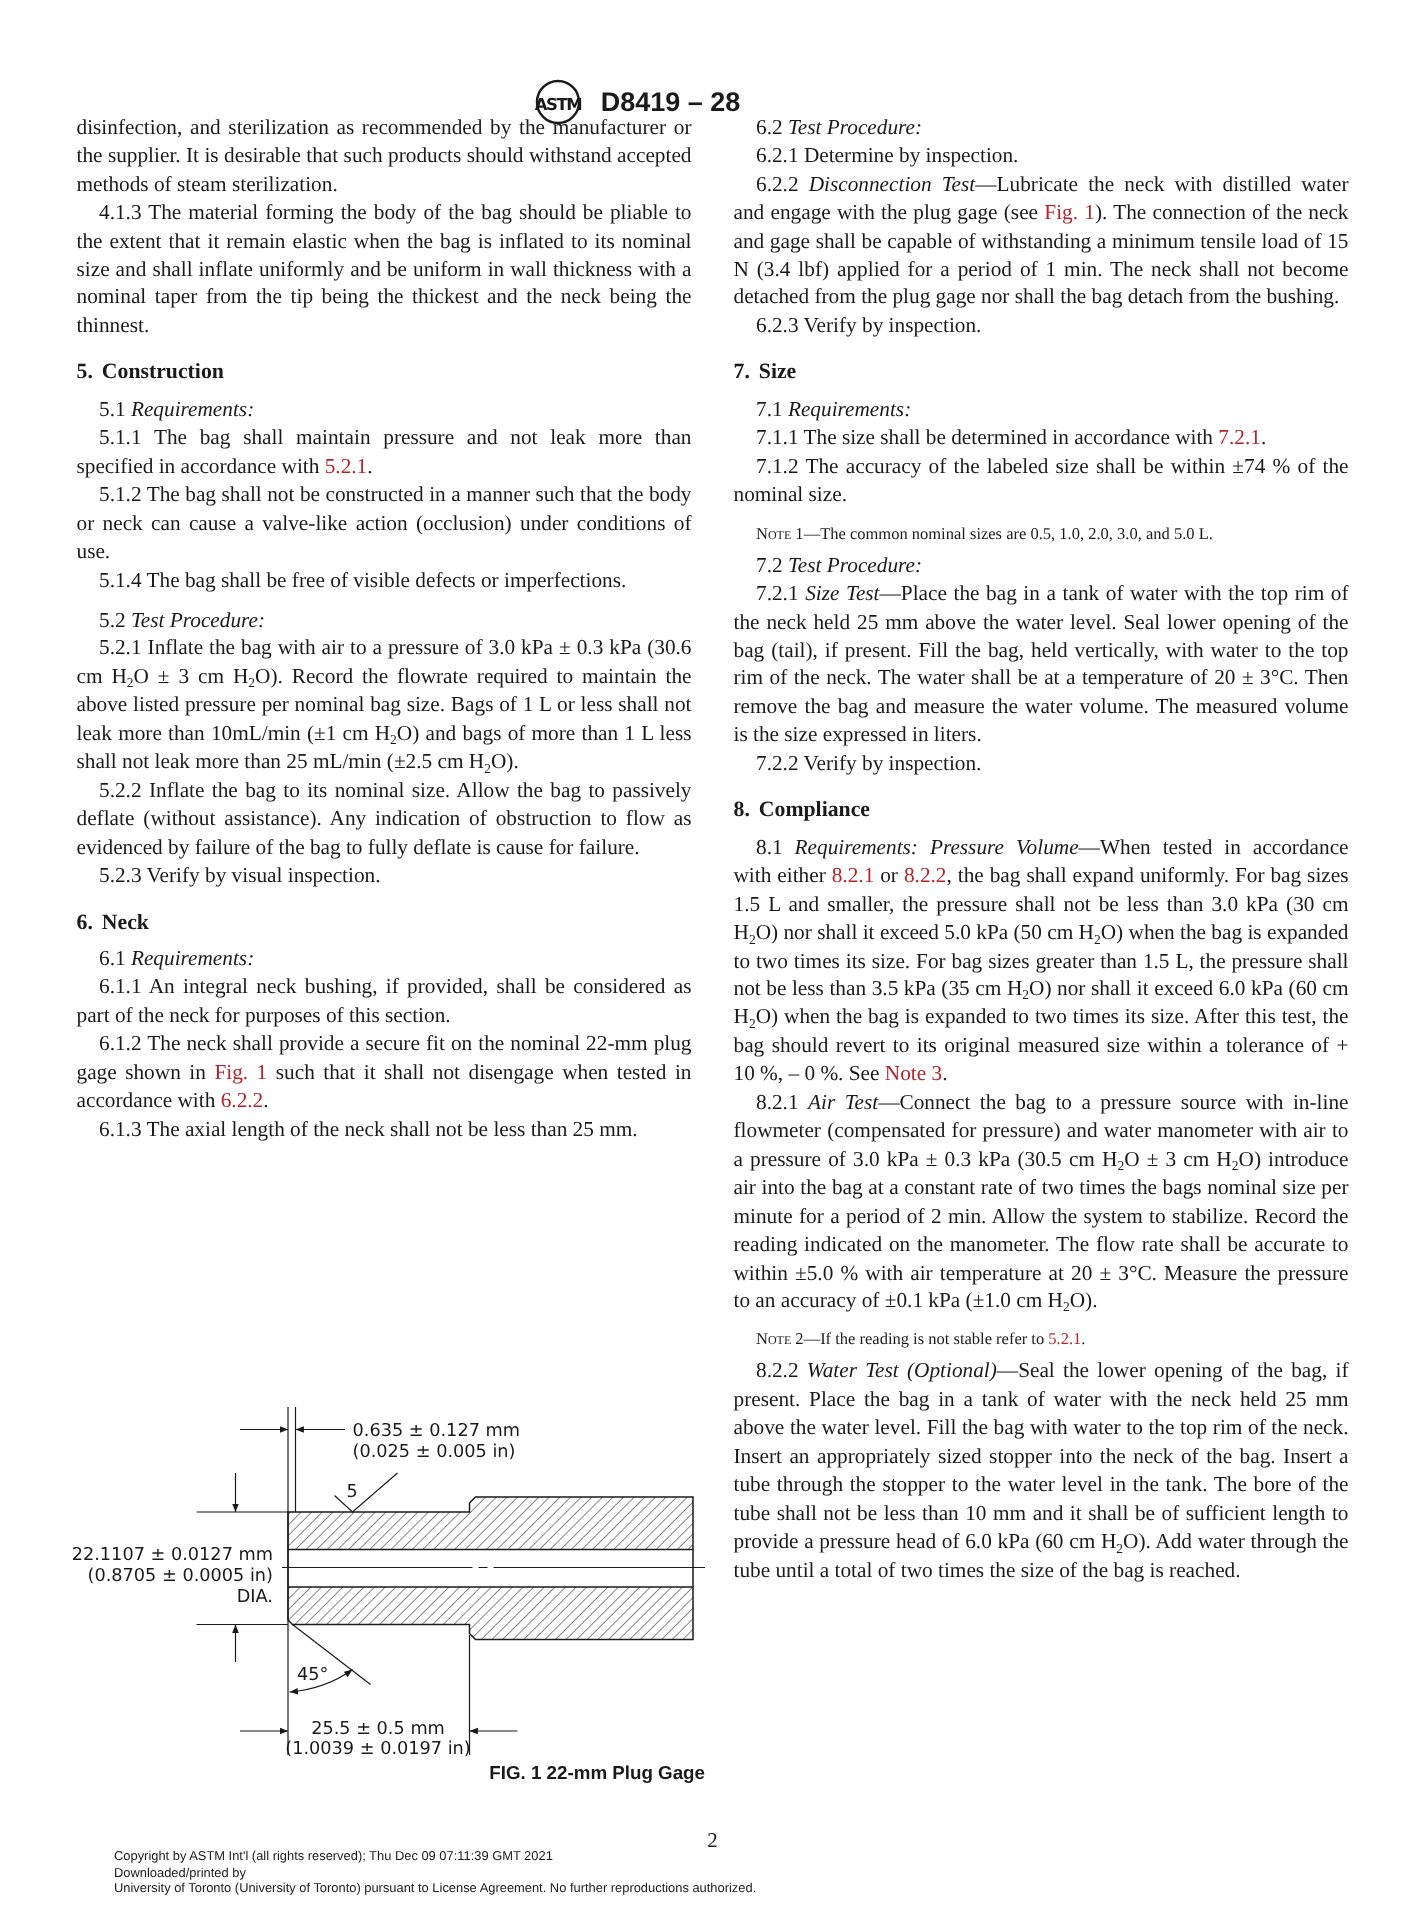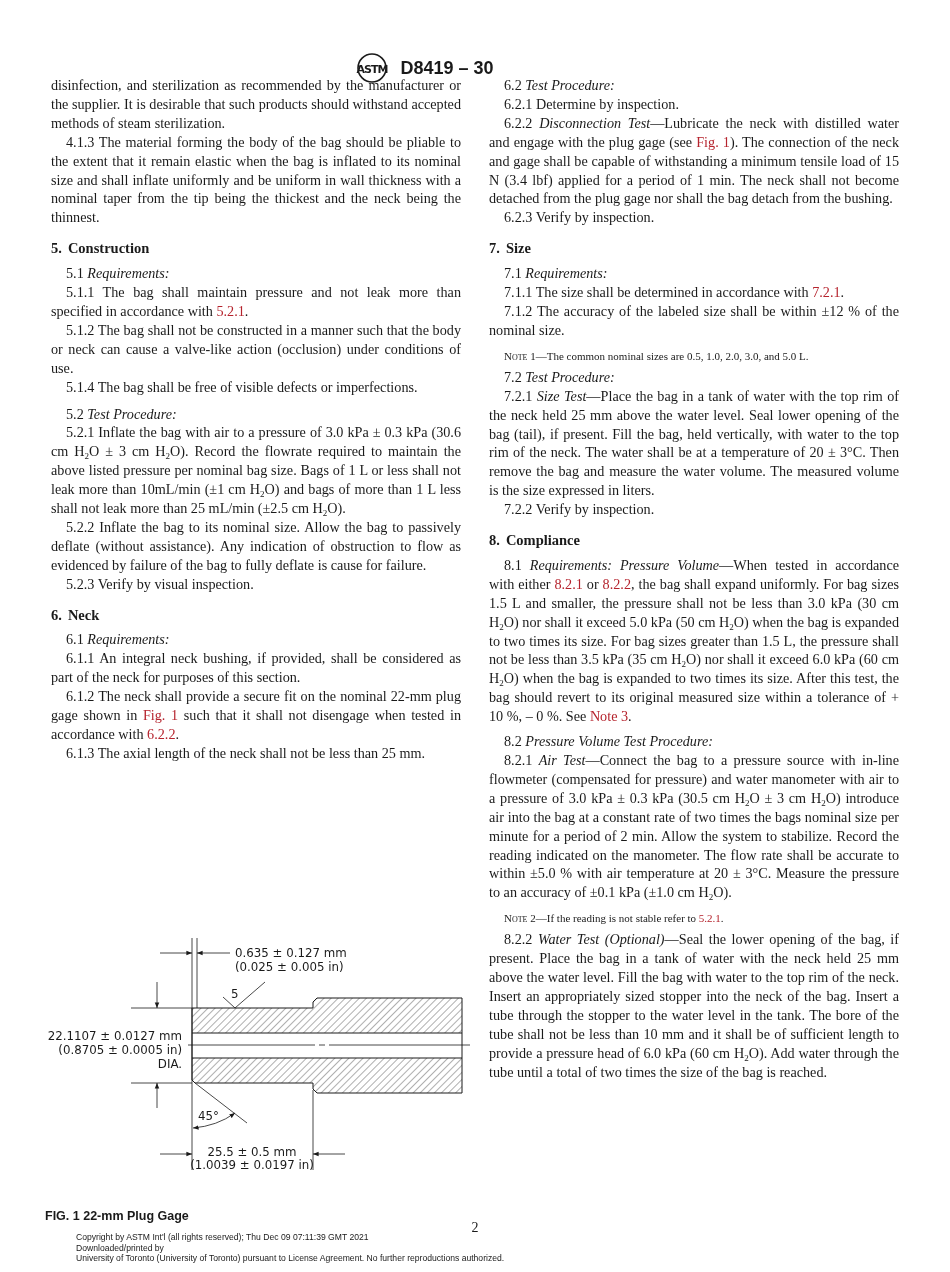--- a/index.html
+++ b/index.html
@@ -16,38 +16,38 @@
     .ind { text-indent: 15px; }
     .sec { font-weight: bold; margin-top: 10px; margin-bottom: 6px; font-size: 14.5px; text-indent: 0; }
     .sec .num { margin-right: 6px; }
     .it { font-style: italic; }
     .link { color: #b5232d; }
     .note { font-size: 11px; text-indent: 15px; margin: 8px 0 4px 0; line-height: 16px; }
     .note .sc { font-variant: small-caps; }
     sub { font-size: 9px; vertical-align: -3px; line-height: 0; }
     .figure { position: absolute; left: 45px; top: 930px; width: 425px; height: 270px; }
     .figure svg { position: absolute; left: 0; top: 0; }
-    .figcap { position: absolute; left: 0; top: 245px; width: 425px; text-align: left;
-      font-family: "Liberation Sans", "DejaVu Sans", sans-serif; font-weight: bold; font-size: 12.5px; margin-top: 34px; }
+    .figcap { position: absolute; left: 0; top: 245px; width: 425px; text-align: right;
+      font-family: "Liberation Sans", "DejaVu Sans", sans-serif; font-weight: bold; font-size: 12.5px; }
     .dim { font-family: "DejaVu Sans", "Liberation Sans", sans-serif; font-size: 11.8px; fill: #1a1a1a; }
     .pagenum { position: absolute; left: 0; width: 950px; top: 1220px; text-align: center; font-size: 14px; }
     .footer { position: absolute; left: 76px; top: 1232px; font-family: "Liberation Sans", "DejaVu Sans", sans-serif;
       font-size: 8.6px; line-height: 10.5px; color: #1a1a1a; }
   </style>
 </head>
 <body>
 
 <div class="header">
   <span class="logo">
     <svg width="40" height="32" viewBox="0 0 40 32">
       <circle cx="20" cy="16" r="14" fill="none" stroke="#1a1a1a" stroke-width="1.6"></circle>
       <text x="20" y="21" text-anchor="middle" font-family="DejaVu Sans, sans-serif" font-weight="bold" font-size="11" fill="#1a1a1a" letter-spacing="-1">ASTM</text>
     </svg>
   </span>
-  <span class="designation">D8419 – 30</span>
+  <span class="designation">D8419 – 28</span>
 </div>
 
 <div class="col left">
   <p>disinfection, and sterilization as recommended by the manufacturer or the supplier. It is desirable that such products should withstand accepted methods of steam sterilization.</p>
   <p class="ind">4.1.3 The material forming the body of the bag should be pliable to the extent that it remain elastic when the bag is inflated to its nominal size and shall inflate uniformly and be uniform in wall thickness with a nominal taper from the tip being the thickest and the neck being the thinnest.</p>
 
   <p class="sec" style="margin-top:12px">
     <span class="num">5.</span><span>Construction</span>
   </p>
   <p class="ind">
@@ -147,40 +147,37 @@
 
   <p class="sec" style="margin-top:12px">
     <span class="num">7.</span><span>Size</span>
   </p>
   <p class="ind">
     <span>7.1</span> <span class="it">Requirements:</span>
   </p>
   <p class="ind">
     <span>7.1.1 The size shall be determined in accordance with </span><span class="link">7.2.1</span><span>.</span>
   </p>
-  <p class="ind">7.1.2 The accuracy of the labeled size shall be within ±12 % of the nominal size.</p>
+  <p class="ind">7.1.2 The accuracy of the labeled size shall be within ±74 % of the nominal size.</p>
   <p class="note">
     <span class="sc">Note 1</span><span>—The common nominal sizes are 0.5, 1.0, 2.0, 3.0, and 5.0 L.</span>
   </p>
   <p class="ind">
     <span>7.2</span> <span class="it">Test Procedure:</span>
   </p>
   <p class="ind">
     <span>7.2.1</span> <span class="it">Size Test</span><span>—Place the bag in a tank of water with the top rim of the neck held 25 mm above the water level. Seal lower opening of the bag (tail), if present. Fill the bag, held vertically, with water to the top rim of the neck. The water shall be at a temperature of 20 ± 3°C. Then remove the bag and measure the water volume. The measured volume is the size expressed in liters.</span>
   </p>
   <p class="ind">7.2.2 Verify by inspection.</p>
 
   <p class="sec" style="margin-top:12px">
     <span class="num">8.</span><span>Compliance</span>
   </p>
   <p class="ind">
     <span>8.1</span> <span class="it">Requirements: Pressure Volume</span><span>—When tested in accordance with either </span><span class="link">8.2.1</span><span> or </span><span class="link">8.2.2</span><span>, the bag shall expand uniformly. For bag sizes 1.5 L and smaller, the pressure shall not be less than 3.0 kPa (30 cm H</span><sub>2</sub><span>O) nor shall it exceed 5.0 kPa (50 cm H</span><sub>2</sub><span>O) when the bag is expanded to two times its size. For bag sizes greater than 1.5 L, the pressure shall not be less than 3.5 kPa (35 cm H</span><sub>2</sub><span>O) nor shall it exceed 6.0 kPa (60 cm H</span><sub>2</sub><span>O) when the bag is expanded to two times its size. After this test, the bag should revert to its original measured size within a tolerance of + 10 %, – 0 %. See </span><span class="link">Note 3</span><span>.</span>
-  </p>
-  <p class="ind" style="margin-top:6px">
-    <span>8.2</span> <span class="it">Pressure Volume Test Procedure:</span>
   </p>
   <p class="ind">
     <span>8.2.1</span> <span class="it">Air Test</span><span>—Connect the bag to a pressure source with in-line flowmeter (compensated for pressure) and water manometer with air to a pressure of 3.0 kPa ± 0.3 kPa (30.5 cm H</span><sub>2</sub><span>O ± 3 cm H</span><sub>2</sub><span>O) introduce air into the bag at a constant rate of two times the bags nominal size per minute for a period of 2 min. Allow the system to stabilize. Record the reading indicated on the manometer. The flow rate shall be accurate to within ±5.0 % with air temperature at 20 ± 3°C. Measure the pressure to an accuracy of ±0.1 kPa (±1.0 cm H</span><sub>2</sub><span>O).</span>
   </p>
   <p class="note">
     <span class="sc">Note 2</span><span>—If the reading is not stable refer to </span><span class="link">5.2.1</span><span>.</span>
   </p>
   <p class="ind">
     <span>8.2.2</span> <span class="it">Water Test (Optional)</span><span>—Seal the lower opening of the bag, if present. Place the bag in a tank of water with the neck held 25 mm above the water level. Fill the bag with water to the top rim of the neck. Insert an appropriately sized stopper into the neck of the bag. Insert a tube through the stopper to the water level in the tank. The bore of the tube shall not be less than 10 mm and it shall be of sufficient length to provide a pressure head of 6.0 kPa (60 cm H</span><sub>2</sub><span>O). Add water through the tube until a total of two times the size of the bag is reached.</span>
   </p>

